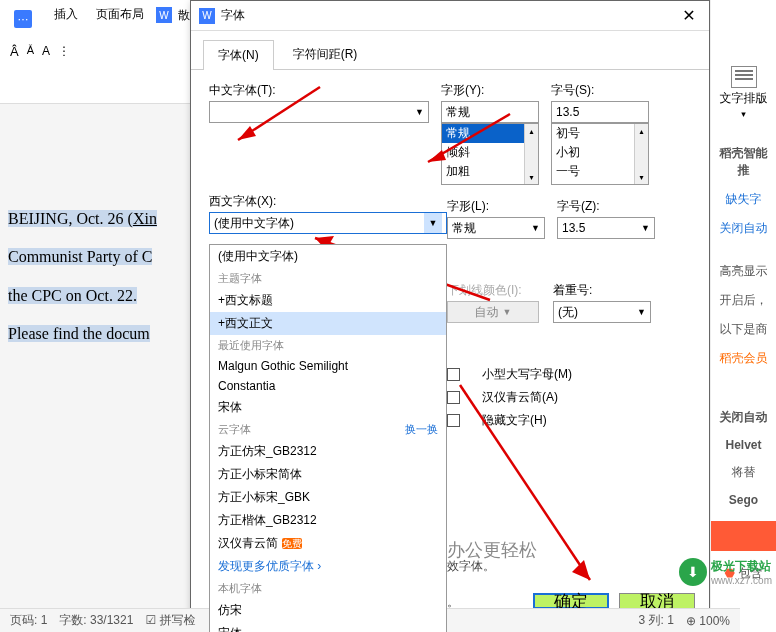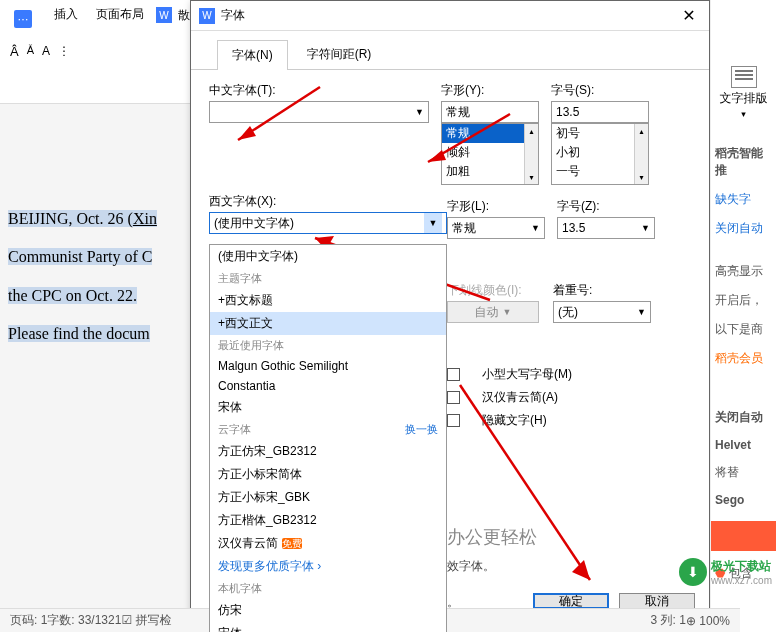--- a/index.html
+++ b/index.html
@@ -10,21 +10,21 @@
 .rib-tools { display: flex; gap: 8px; padding: 6px 10px; background: #fff; border-bottom: 1px solid #ddd; height: 66px; }
 .doc-area { position: absolute; left: 8px; top: 200px; width: 200px; }
 .doc-text { font-family: "Times New Roman", serif; font-size: 16px; line-height: 2.4; color: #000; }
 .doc-text .sel { background: #c8d8ec; }
 .dialog { position: absolute; left: 190px; top: 0; width: 520px; height: 620px; background: #fff; border: 1px solid #666; box-shadow: 2px 2px 8px rgba(0,0,0,0.3); }
 .dlg-title { height: 30px; display: flex; align-items: center; padding: 0 8px; border-bottom: 1px solid #ddd; }
 .dlg-title .ico { width: 16px; height: 16px; background: #3a7afe; color: #fff; display: inline-flex; align-items: center; justify-content: center; font-size: 10px; margin-right: 6px; }
 .dlg-close { width: 40px; height: 28px; display: flex; align-items: center; justify-content: center; font-size: 16px; position: absolute; right: 0; top: 0; }
 .dlg-tabs { display: flex; padding: 8px 12px 0; gap: 4px; border-bottom: 1px solid #ccc; }
 .dlg-tab { padding: 6px 14px; border: 1px solid transparent; border-bottom: none; }
-.dlg-tab.active { border-color: #ccc; background: #fff; position: relative; top: 1px; margin-left: 14px; }
+.dlg-tab.active { border-color: #ccc; background: #fff; position: relative; top: 1px; }
 .dlg-body { padding: 12px 18px; position: relative; }
 .field-row { display: flex; gap: 12px; margin-bottom: 8px; }
 .field-col { display: flex; flex-direction: column; }
 .lbl { font-size: 12px; margin-bottom: 2px; }
 .inp, .sel-box { border: 1px solid #999; height: 22px; padding: 0 4px; font-size: 12px; background: #fff; }
 .inp.wide { width: 220px; }
 .sel-box { width: 98px; display: flex; align-items: center; justify-content: space-between; }
 .listbox { border: 1px solid #999; width: 98px; height: 62px; overflow: hidden; font-size: 12px; position: relative; }
 .listbox .opt { padding: 1px 4px; }
 .listbox .opt.sel { background: #0a62c9; color: #fff; }
@@ -33,31 +33,31 @@
 .dropdown-open { position: absolute; left: 18px; top: 174px; width: 238px; background: #fff; border: 1px solid #999; z-index: 5; padding-bottom: 4px; }
 .dropdown-open .grp { padding: 3px 8px; color: #000; }
 .dropdown-open .grp.header { color: #888; font-size: 11px; }
 .dropdown-open .grp.hover { background: #d0e4fd; }
 .dropdown-open .link { color: #1a6fd6; }
 .dropdown-open .badge { background: #ff6a00; color: #fff; font-size: 10px; padding: 0 0; border-radius: 2px; margin-left: 4px; }
 .dropdown-open .swap { float: right; color: #1a6fd6; font-size: 11px; }
 .chk-row { display: flex; align-items: center; gap: 22px; margin: 6px 0; font-size: 12px; }
 .chkbox { width: 13px; height: 13px; border: 1px solid #555; display: inline-block; }
 .color-sel { width: 92px; height: 22px; background: #eee; border: 1px solid #bbb; display: flex; align-items: center; justify-content: center; gap: 4px; color: #888; }
-.preview { height: 50px; display: flex; align-items: center; justify-content: center; color: #888; font-size: 18px; font-family: 宋体; margin-top: 12px; }
+.preview { height: 50px; display: flex; align-items: flex-end; justify-content: center; color: #888; font-size: 18px; font-family: 宋体; margin-top: 12px; }
 .dlg-foot { position: absolute; bottom: 10px; right: 14px; display: flex; gap: 10px; }
-.btn { width: 76px; height: 16px; border: 1px solid #888; background: #e5e5e5; display: flex; align-items: center; justify-content: center; font-size: 12px; }
+.btn { width: 76px; height: 16px; border: 1px solid #888; background: #bef264; display: flex; align-items: center; justify-content: center; font-size: 17px; }
 .btn.primary { border: 2px solid #1a6fd6; }
-.right-panel { position: absolute; right: 0; top: 0; width: 66px; height: 632px; background: #fff; border-left: 1px solid #eee; padding-top: 66px; font-size: 12px; }
+.right-panel { position: absolute; right: 0; top: 0; width: 66px; height: 632px; background: #fff; border-left: 1px solid #eee; padding-top: 66px; font-size: 12px; text-align: center; }
 .rp-row { padding: 6px 4px; color: #555; }
 .rp-row.link { color: #1a6fd6; }
 .rp-row.orange { color: #ff6a00; }
 .watermark { position: absolute; right: 4px; bottom: 46px; display: flex; align-items: center; gap: 4px; }
 .wm-circle { width: 28px; height: 28px; border-radius: 50%; background: #2aa54a; display: flex; align-items: center; justify-content: center; color: #fff; font-size: 14px; }
-.statusbar { position: absolute; left: 0; bottom: 0; width: 740px; height: 24px; background: #f5f5f5; border-top: 1px solid #ddd; display: flex; align-items: center; padding: 0 10px; gap: 0; font-size: 12px; color: #555; }
+.statusbar { position: absolute; left: 0; bottom: 0; width: 740px; height: 24px; background: #f5f5f5; border-top: 1px solid #ddd; display: flex; align-items: center; padding: 0 10px; gap: 12px; font-size: 12px; color: #555; }
 .arrow { position: absolute; pointer-events: none; }
 .arrow svg { overflow: visible; }
 .tri { fill: #d00; }
 .ln { stroke: #d00; stroke-width: 2.5; fill: none; }
 .doc-tab { position: absolute; left: 148px; top: 0; height: 30px; display: flex; align-items: center; background: #fff; padding: 0 8px; gap: 6px; }
 .doc-tab .ico { width: 16px; height: 16px; background: #3a7afe; color: #fff; display: inline-flex; align-items: center; justify-content: center; font-size: 10px; }
 .chev { font-size: 9px; }
 .typeset-ico { width:26px; height:22px; border:1px solid #888; display:flex; flex-direction:column; gap:2px; padding:3px;}
 .typeset-ico span{height:2px;background:#777;}
 </style>

